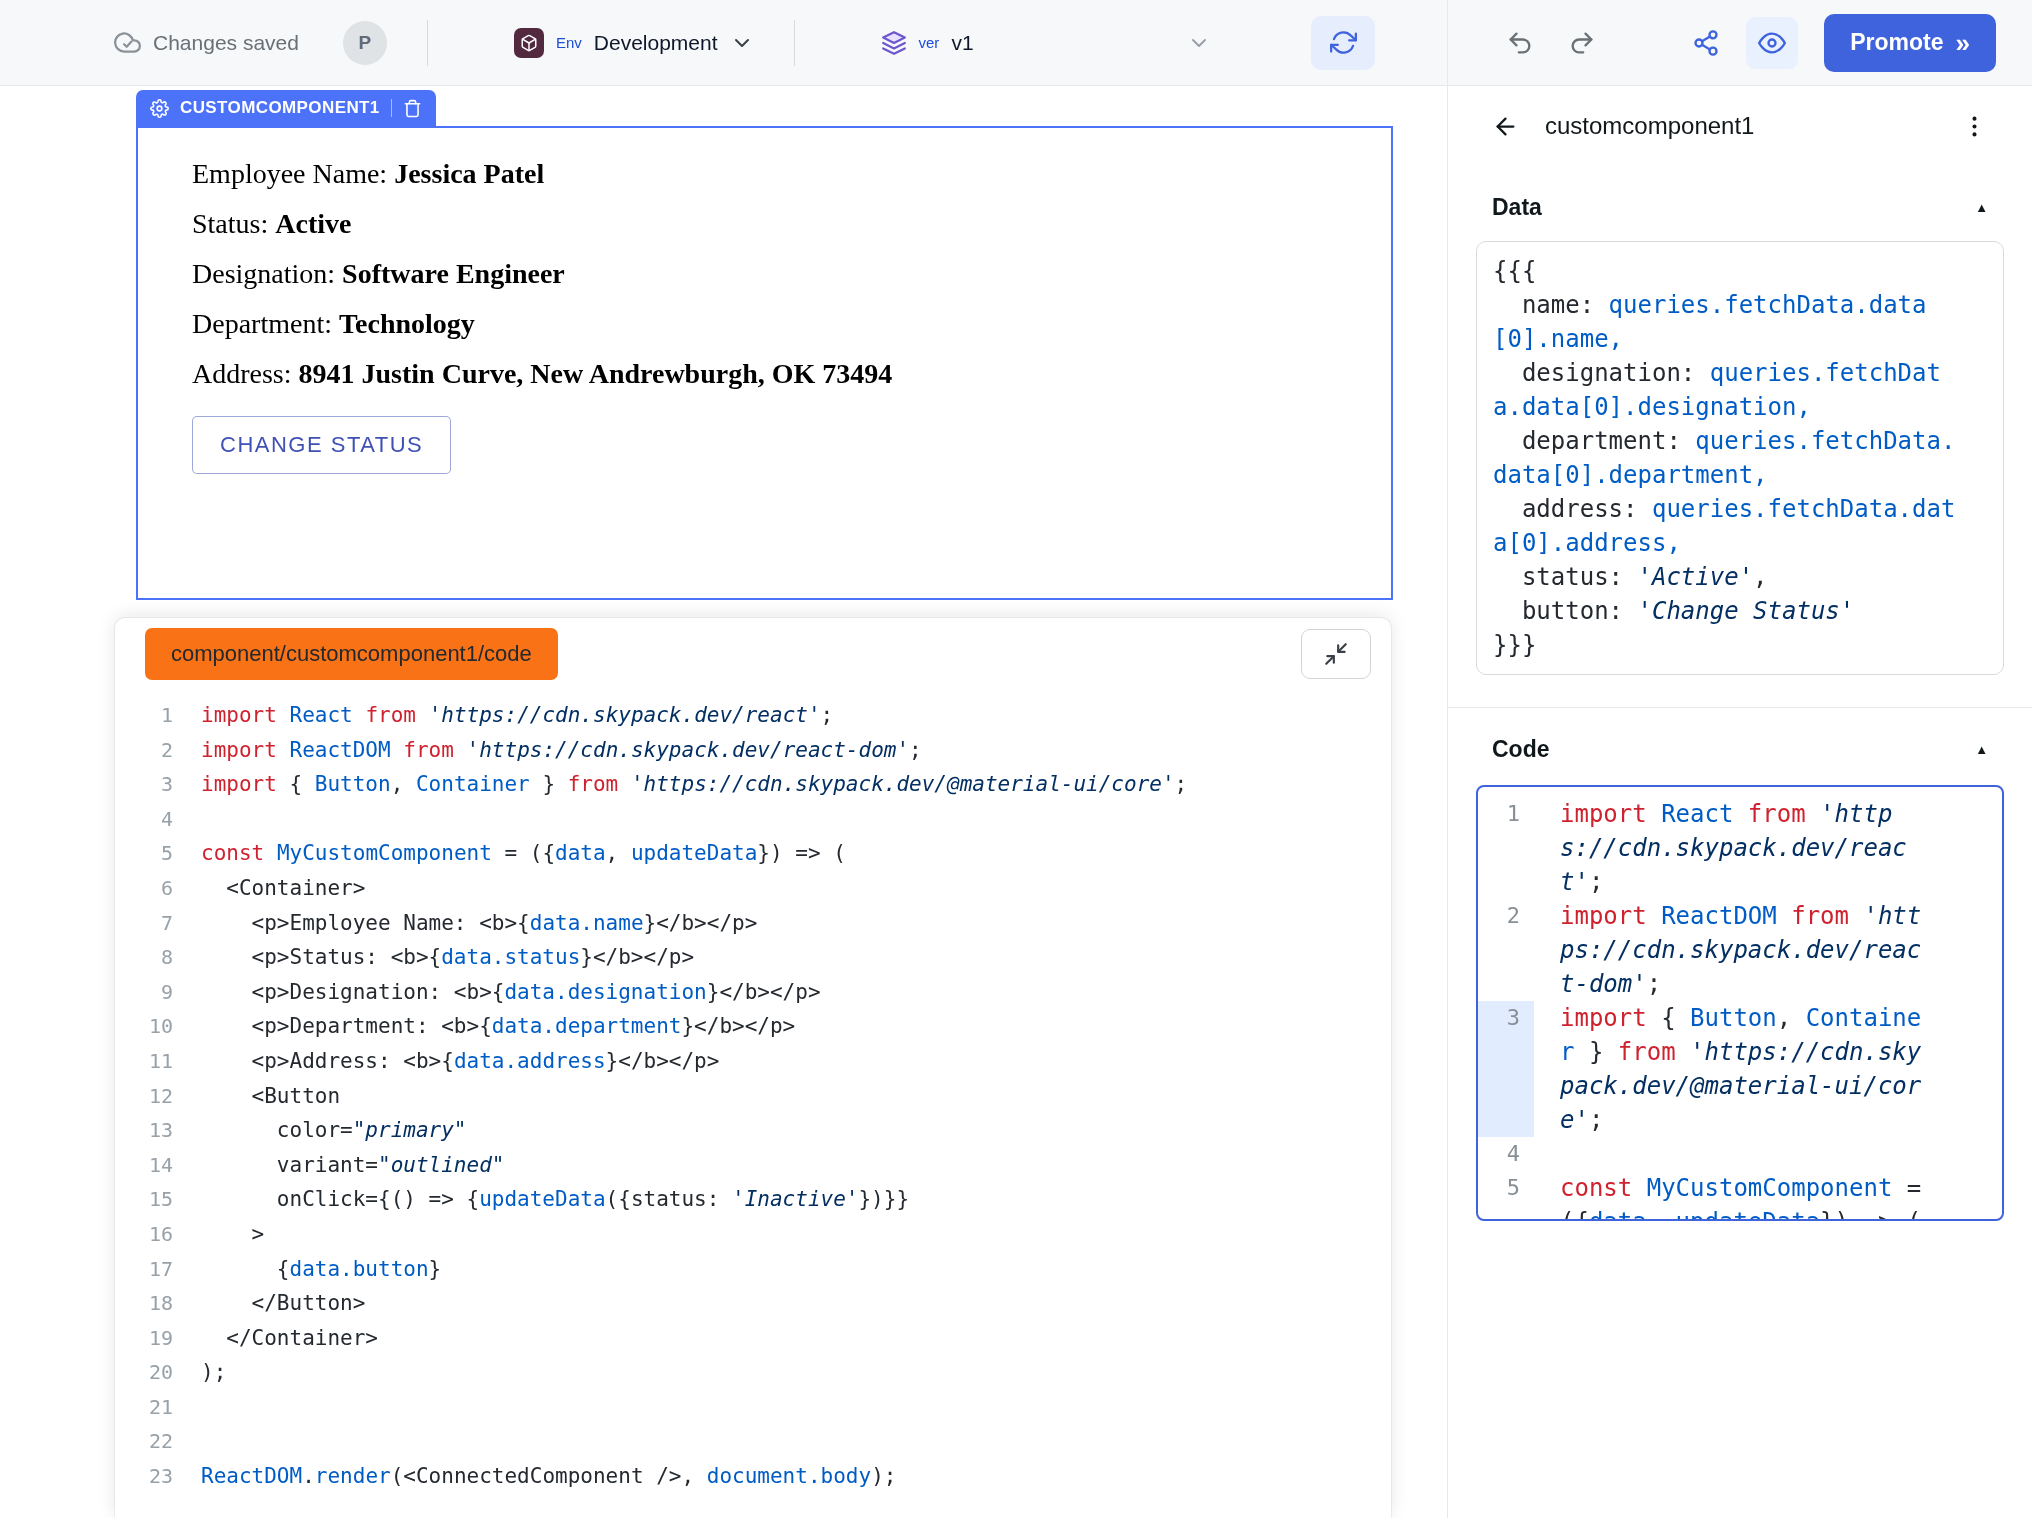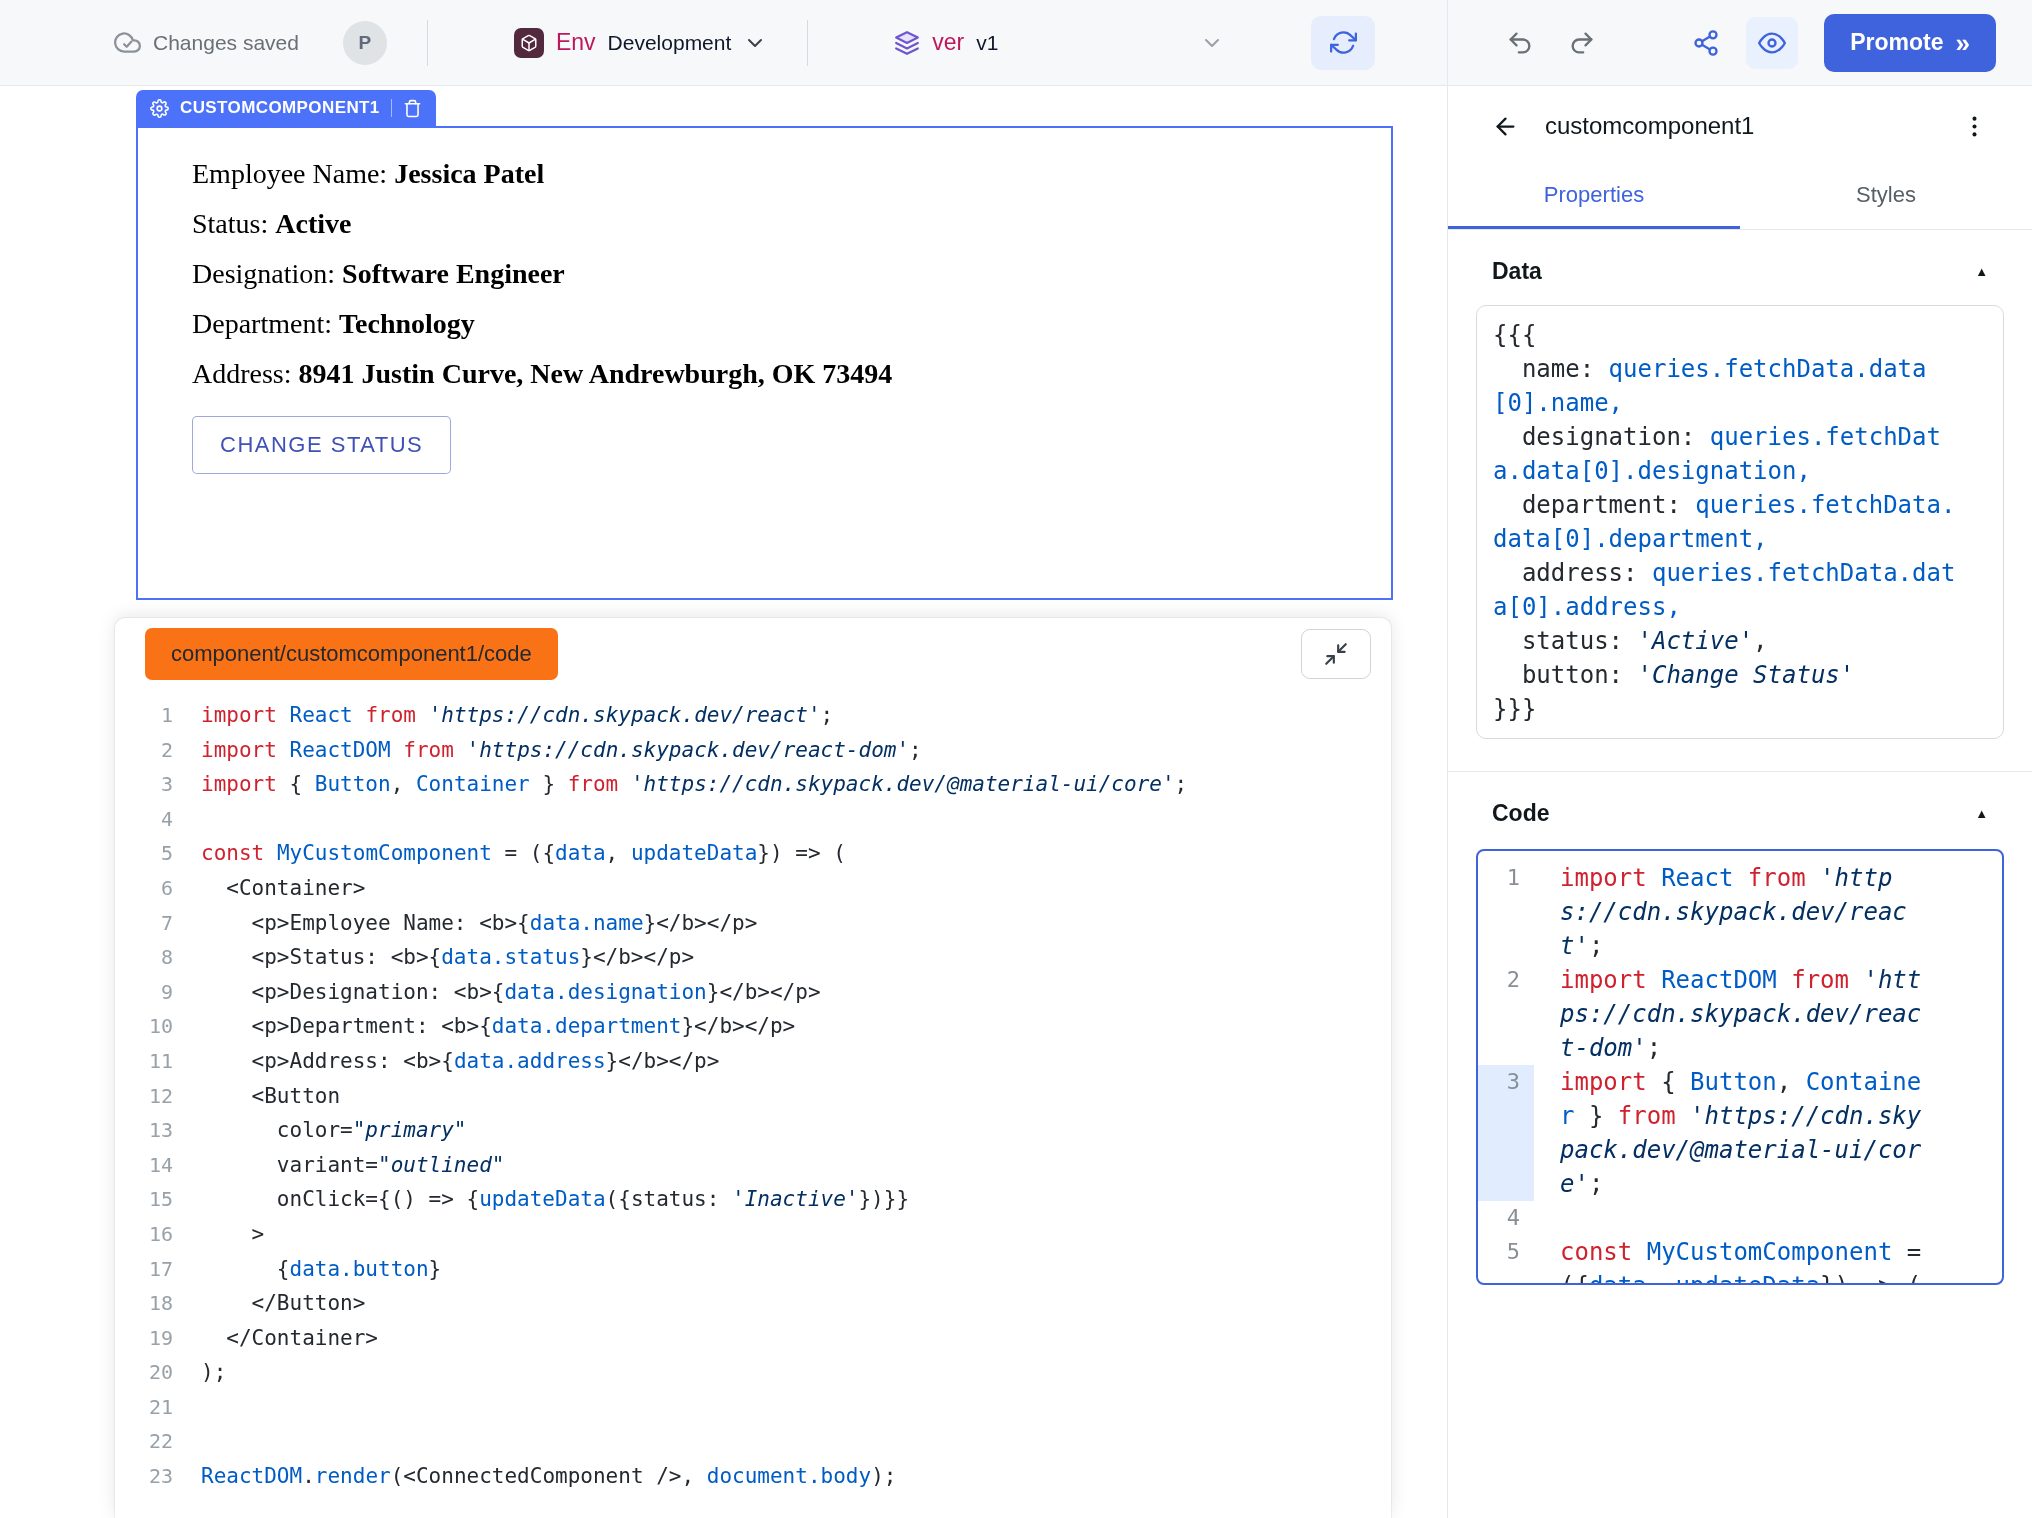--- a/index.html
+++ b/index.html
@@ -13,21 +13,21 @@
   .right-col { flex:1; border-left:1px solid #e6e8eb; display:flex; flex-direction:column; background:#fff; }
 
   
   .topbar { height:86px; flex:0 0 auto; background:#f7f8f9; border-bottom:1px solid #e6e8eb; display:flex; align-items:center; }
   .topbar-left { padding:0 36px 0 114px; }
   .saved { display:flex; align-items:center; gap:12px; color:#687076; font-size:21px; }
   .avatar { margin-left:44px; width:44px; height:44px; border-radius:50%; background:#dfe3e6; color:#5f6b7a; font-weight:700; font-size:19px; display:flex; align-items:center; justify-content:center; cursor:pointer; }
   .vdiv { width:1px; height:46px; background:#d7dbdf; margin-left:40px; flex:0 0 auto; }
   .env-group, .ver-group { margin-left:86px; display:flex; align-items:center; gap:12px; cursor:pointer; }
   .env-icon { width:30px; height:30px; border-radius:7px; background:#53293f; display:flex; align-items:center; justify-content:center; }
-  .dim-label { color:#be185d; font-size:23px;text-align:right; }
+  .dim-label { color:#1d4ed8; font-size:15px;text-align:right; }
   .strong-label { color:#0f172a; font-size:21px; font-weight:500; }
   .ver-group { width:330px; }
   .ver-group .chev { margin-left:auto; }
   .icon-btn { background:none; border:none; cursor:pointer; display:flex; align-items:center; justify-content:center; }
   .refresh-btn { margin-left:auto; margin-right:36px; width:64px; height:54px; border-radius:10px; background:#e6edfd; border:none; display:flex; align-items:center; justify-content:center; cursor:pointer; }
 
   .topbar-right { padding:0 36px 0 58px; }
   .undo-redo { display:flex; align-items:center; gap:34px; }
   .right-actions { margin-left:auto; display:flex; align-items:center; gap:26px; }
   .eye-btn { width:52px; height:52px; border-radius:9px; background:#e9f0fe; border:none; display:flex; align-items:center; justify-content:center; cursor:pointer; }
@@ -340,24 +340,20 @@
       <span class="panel-title">customcomponent1</span>
       <span class="kebab">
         <svg viewBox="0 0 24 24" width="27" height="27" fill="#11181c">
             <circle cx="12" cy="5" r="1.8"></circle>
             <circle cx="12" cy="12" r="1.8"></circle>
             <circle cx="12" cy="19" r="1.8"></circle>
           </svg>
       </span>
     </div>
 
-    <div class="tabs">
-      <div class="tab active">Properties</div>
-      <div class="tab">Styles</div>
-    </div>
 
     <div class="section">
       <div class="sec-head">
         <span class="sec-title">Data</span>
         <span class="tri">▲</span>
       </div>
       <div class="data-box" id="data-box-lines">
           <div class="dl"><span class="tk-p">{{{</span></div>
           <div class="dl"><span class="tk-p">  name: </span><span class="tk-v">queries.fetchData.data</span></div>
           <div class="dl"><span class="tk-v">[0].name,</span></div>

